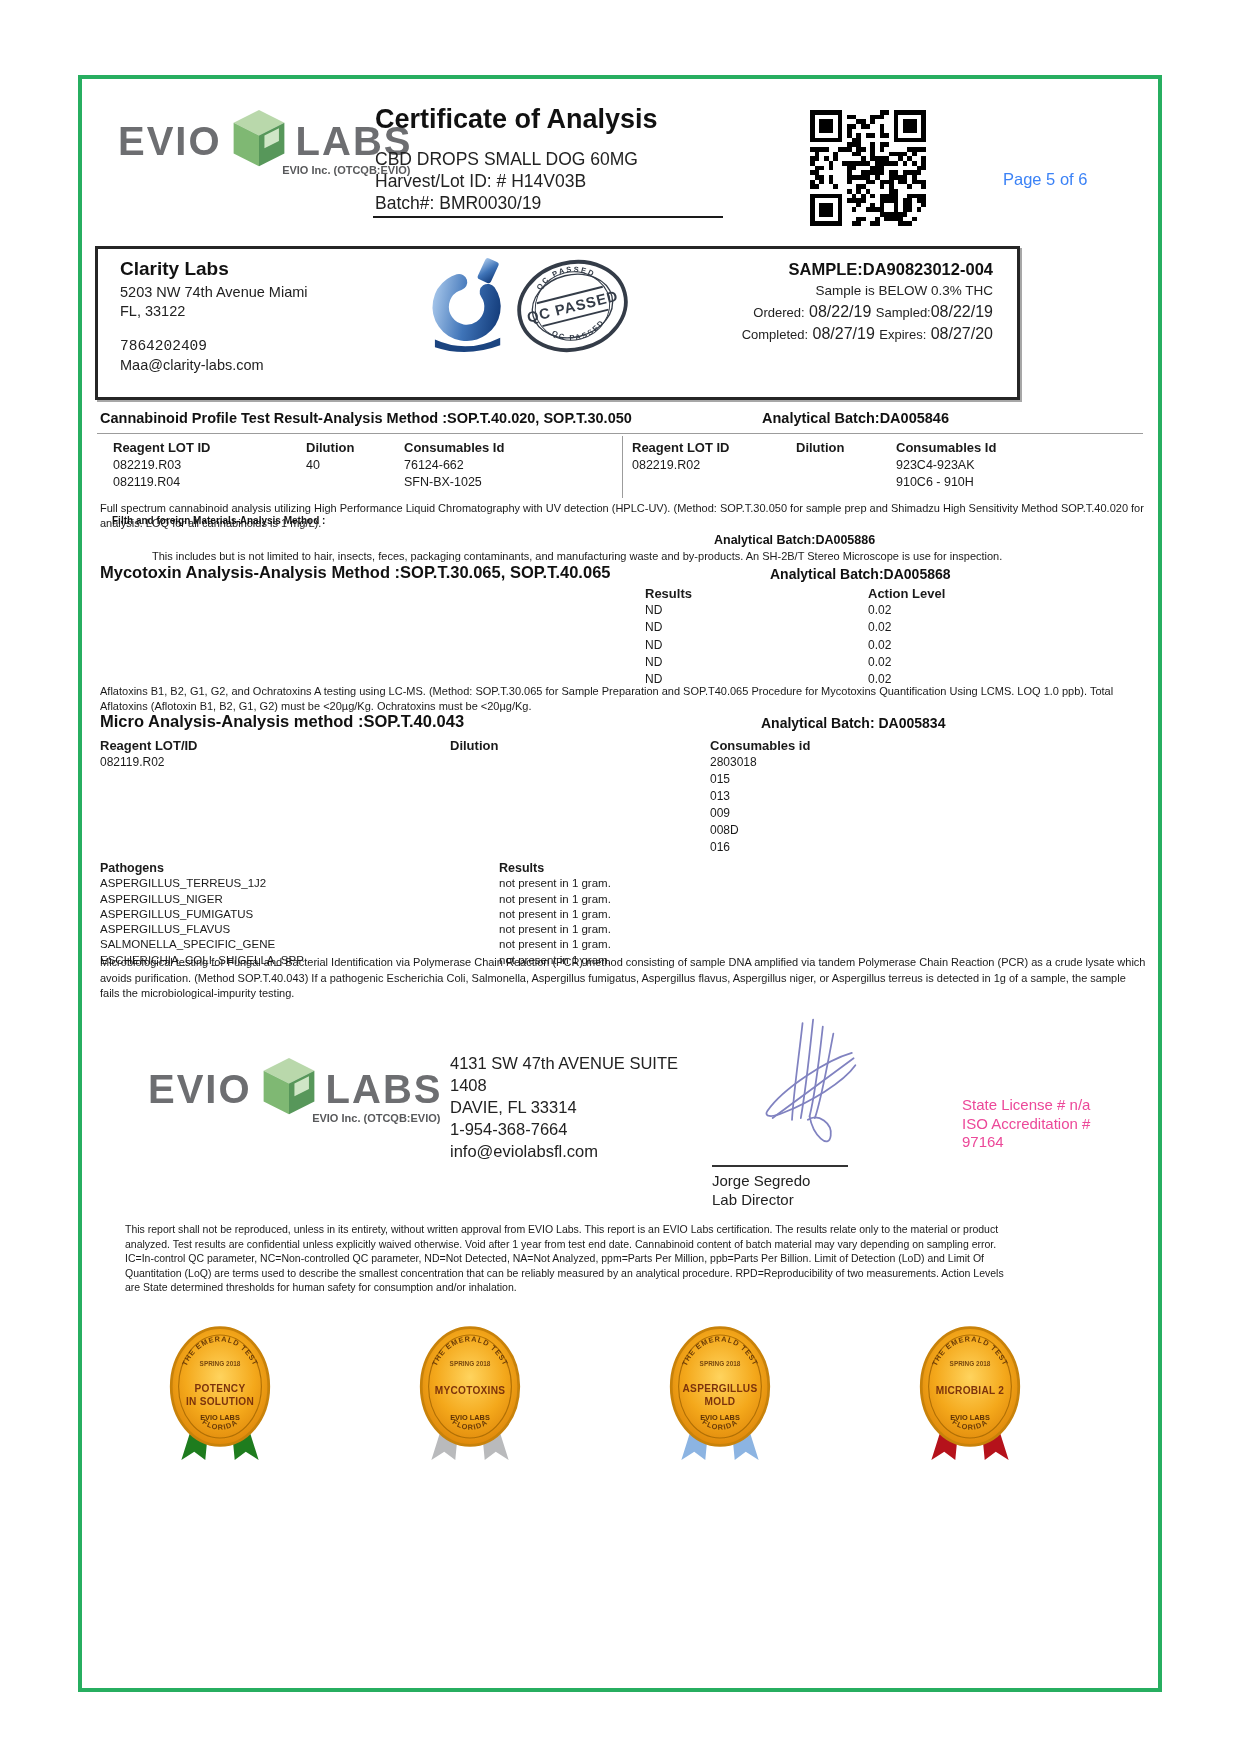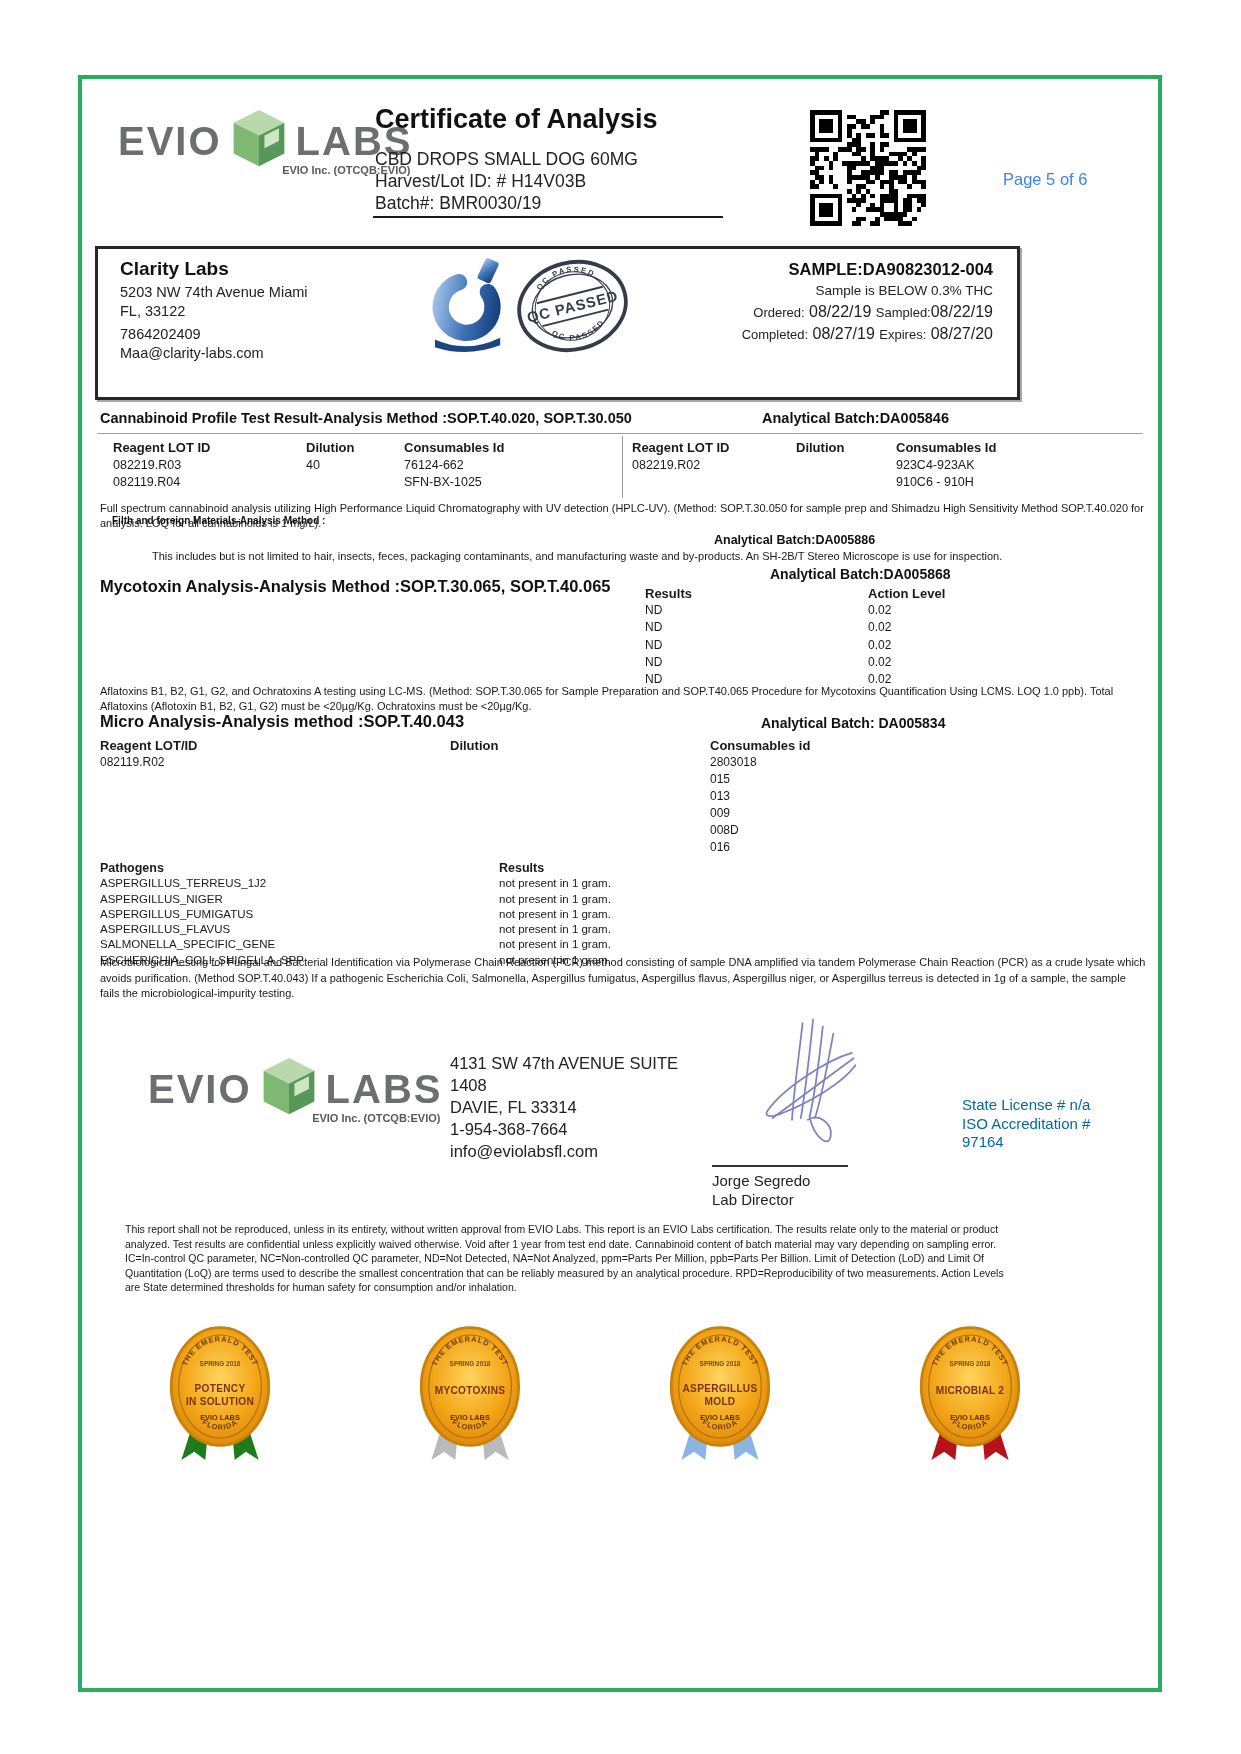--- a/index.html
+++ b/index.html
@@ -19,21 +19,21 @@
   .product-block { position:absolute; left:375px; top:148px; font-size:17.5px; line-height:22px; color:#222; }
   .batch-underline { position:absolute; left:373px; top:216px; width:350px; height:2px; background:#1a1a1a; }
   .qr { position:absolute; left:810px; top:110px; width:116px; height:116px; shape-rendering:crispEdges; }
   .page-label { position:absolute; left:1003px; top:170px; font-size:16.5px; color:#3b82f6; }
 
   
   .client-box { position:absolute; left:95px; top:246px; width:925px; height:154px;
                 border:3px solid #262626; box-shadow:2px 2px 0 rgba(60,60,60,.45); background:#fff; }
   .client-info { position:absolute; left:22px; top:10px; font-size:14.5px; line-height:19px; color:#222; }
   .client-name { font-size:19px; font-weight:bold; margin-bottom:5px; color:#111; }
-  .client-phone { margin-top:4px; }
+  .client-phone { margin-top:16px;font-family:Liberation Mono, monospace; }
   .glogo { position:absolute; left:325px; top:8px; width:92px; height:96px; }
   .stamp { position:absolute; left:412px; top:6px; width:125px; height:102px; opacity:.92; }
   .sample-block { position:absolute; right:24px; top:10px; text-align:right; line-height:21px; color:#222; }
   .sample-id { font-size:16.5px; font-weight:bold; color:#111; }
   .thc-note { font-size:13.5px; }
   .date-line .lbl { font-size:13px; }
   .date-line .val { font-size:16px; }
 
   
   .sec-title { position:absolute; font-weight:bold; color:#111; }
@@ -42,21 +42,21 @@
   .tcol { position:absolute; font-size:12.5px; line-height:17.5px; color:#1a1a1a; }
   .tcol .th { font-weight:bold; font-size:13px; }
   .tcol-sm { line-height:15.3px; font-size:11.5px; }
   .tcol-sm .th { font-size:12.5px;margin-top:6px; }
 
   
   .footer-address { position:absolute; left:450px; top:1052px; font-size:16.5px; line-height:22px; color:#222; }
   .sig { position:absolute; left:748px; top:996px; width:132px; height:172px; }
   .sig-line { position:absolute; left:712px; top:1165px; width:136px; height:2px; background:#333; }
   .signer { position:absolute; left:712px; top:1171px; font-size:15px; line-height:19px; color:#222; }
-  .license { position:absolute; left:962px; top:1096px; font-size:15px; line-height:18.5px; color:#0369a1; }
+  .license { position:absolute; left:962px; top:1096px; font-size:15px; line-height:18.5px; color:#ec4899; }
   .disclaimer { position:absolute; left:125px; top:1222px; width:892px; font-size:10.5px; line-height:14.6px; color:#1a1a1a; }
 
   
   .badge { position:absolute; top:1320px; width:138px; height:155px; }
   .b-arc { font-size:8px; font-weight:bold; fill:#6b3c08; letter-spacing:1px; }
   .b-season { font-size:7px; font-weight:bold; fill:#7a4a10; }
   .b-label { font-size:11px; font-weight:bold; fill:#7c330c; letter-spacing:.3px; }
   .b-org { font-size:8px; font-weight:bold; fill:#5d3306; }
 </style>
 </head>
@@ -408,21 +408,21 @@
     <div>923C4-923AK</div>
     <div>910C6 - 910H</div>
   </div>
 
   <div class="para" style="left:100px; top:501px; width:1048px;">Full spectrum cannabinoid analysis utilizing High Performance Liquid Chromatography with UV detection (HPLC-UV). (Method: SOP.T.30.050 for sample prep and Shimadzu High Sensitivity Method SOP.T.40.020 for analysis. LOQ for all cannabinoids is 1 mg/L).</div>
 
   <div class="sec-title" style="left:100px; top:515px; font-size:10px;padding-left:12px;">Filth and foreign Materials-Analysis Method :</div>
   <div class="sec-title" style="left:714px; top:533px; font-size:12.5px;">Analytical Batch:DA005886</div>
   <div class="para" style="left:152px; top:549px; width:995px;">This includes but is not limited to hair, insects, feces, packaging contaminants, and manufacturing waste and by-products. An SH-2B/T Stereo Microscope is use for inspection.</div>
 
-  <div class="sec-title" style="left:100px; top:577px; font-size:16.5px;">Mycotoxin Analysis-Analysis Method :SOP.T.30.065, SOP.T.40.065</div>
+  <div class="sec-title" style="left:100px; top:563px; font-size:16.5px;">Mycotoxin Analysis-Analysis Method :SOP.T.30.065, SOP.T.40.065</div>
   <div class="sec-title" style="left:770px; top:566px; font-size:14px;">Analytical Batch:DA005868</div>
 
   <div class="tcol" style="left:645px; top:585px; line-height:17.2px; font-size:12px;">
     <div class="th">Results</div>
     <div>ND</div>
     <div>ND</div>
     <div>ND</div>
     <div>ND</div>
     <div>ND</div>
   </div>

